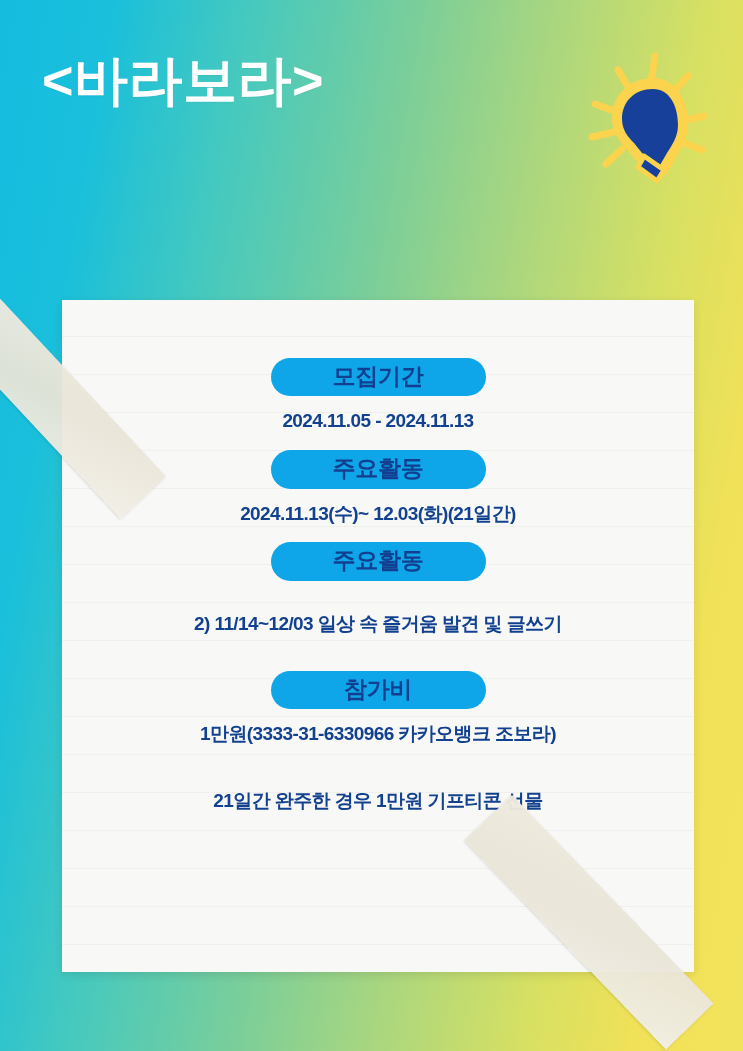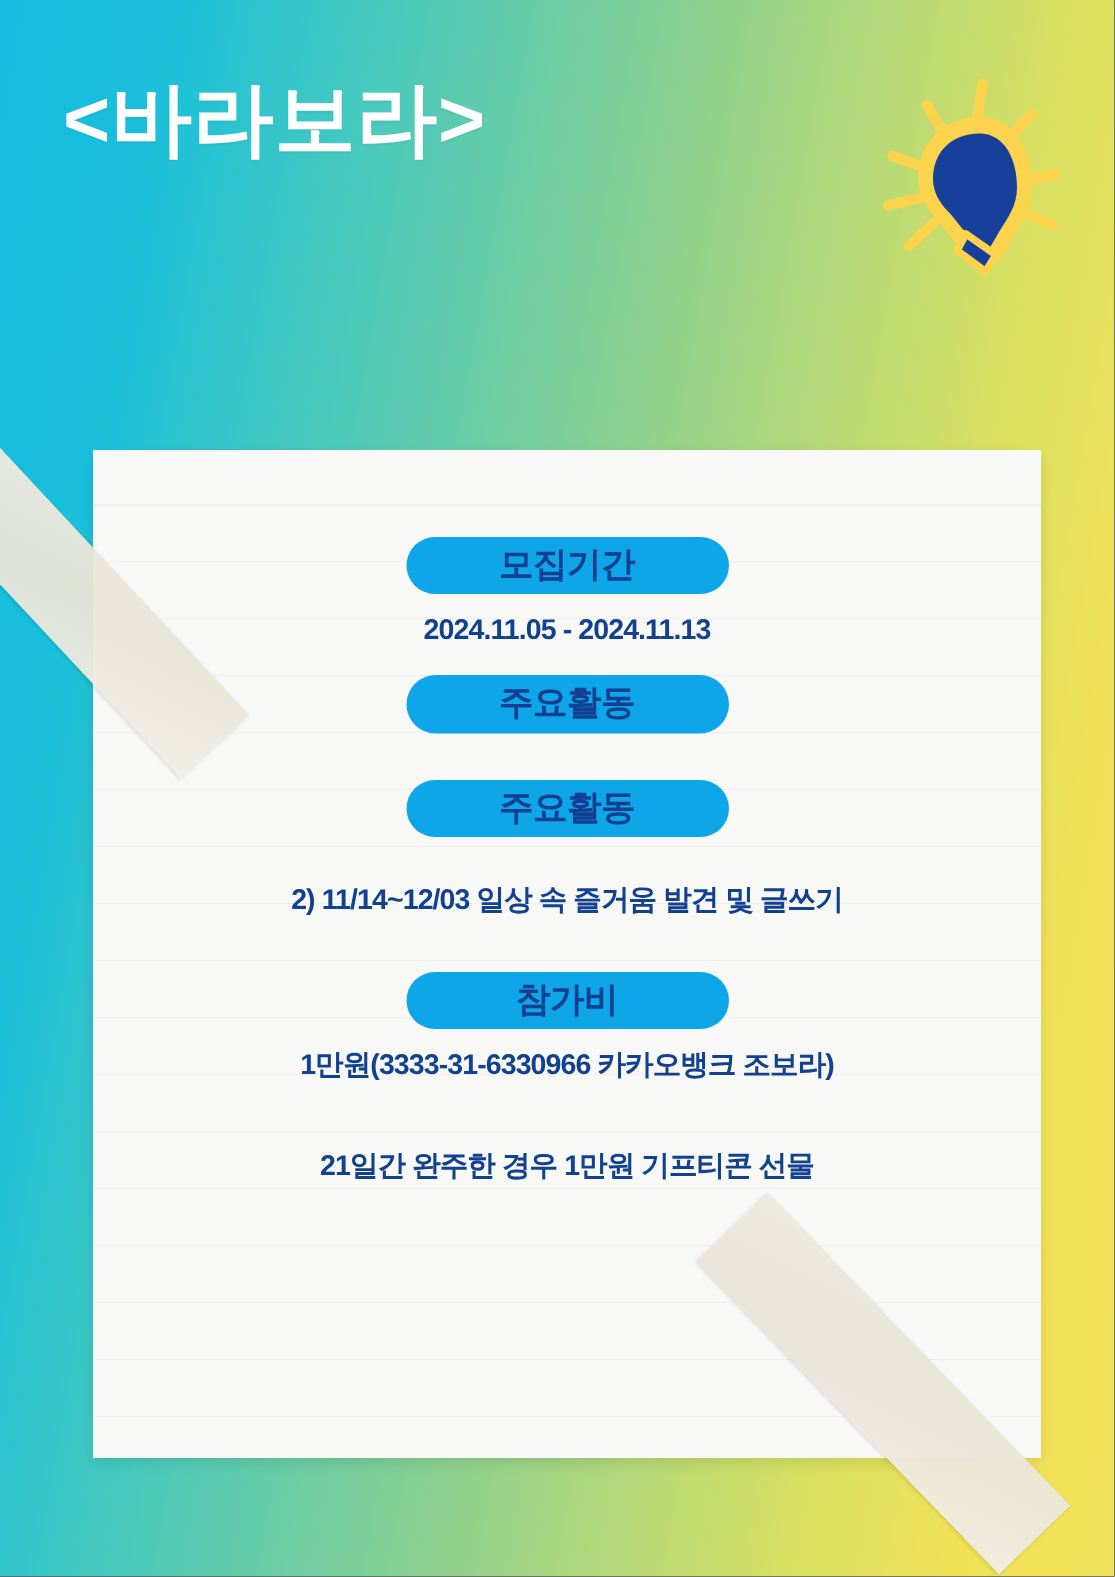--- a/index.html
+++ b/index.html
@@ -211,20 +211,21 @@
       <div class="sec">
         <span class="badge">모집기간</span>
         <div class="gap-a"></div>
         <div class="line">2024.11.05 - 2024.11.13</div>
       </div>
       <div class="gap-b"></div>
 
       <div class="sec">
         <span class="badge">주요활동</span>
         <div class="gap-a"></div>
+        <div class="line">2024.11.13(수)~ 12.03(화)(21일간)</div>
       </div>
       <div class="gap-b"></div>
 
       <div class="sec">
         <span class="badge">주요활동</span>
         <div class="gap-a"></div>
         <div class="gap-d"></div>
         <div class="line">2) 11/14~12/03 일상 속 즐거움 발견 및 글쓰기</div>
         <div class="gap-d"></div>
       </div>

